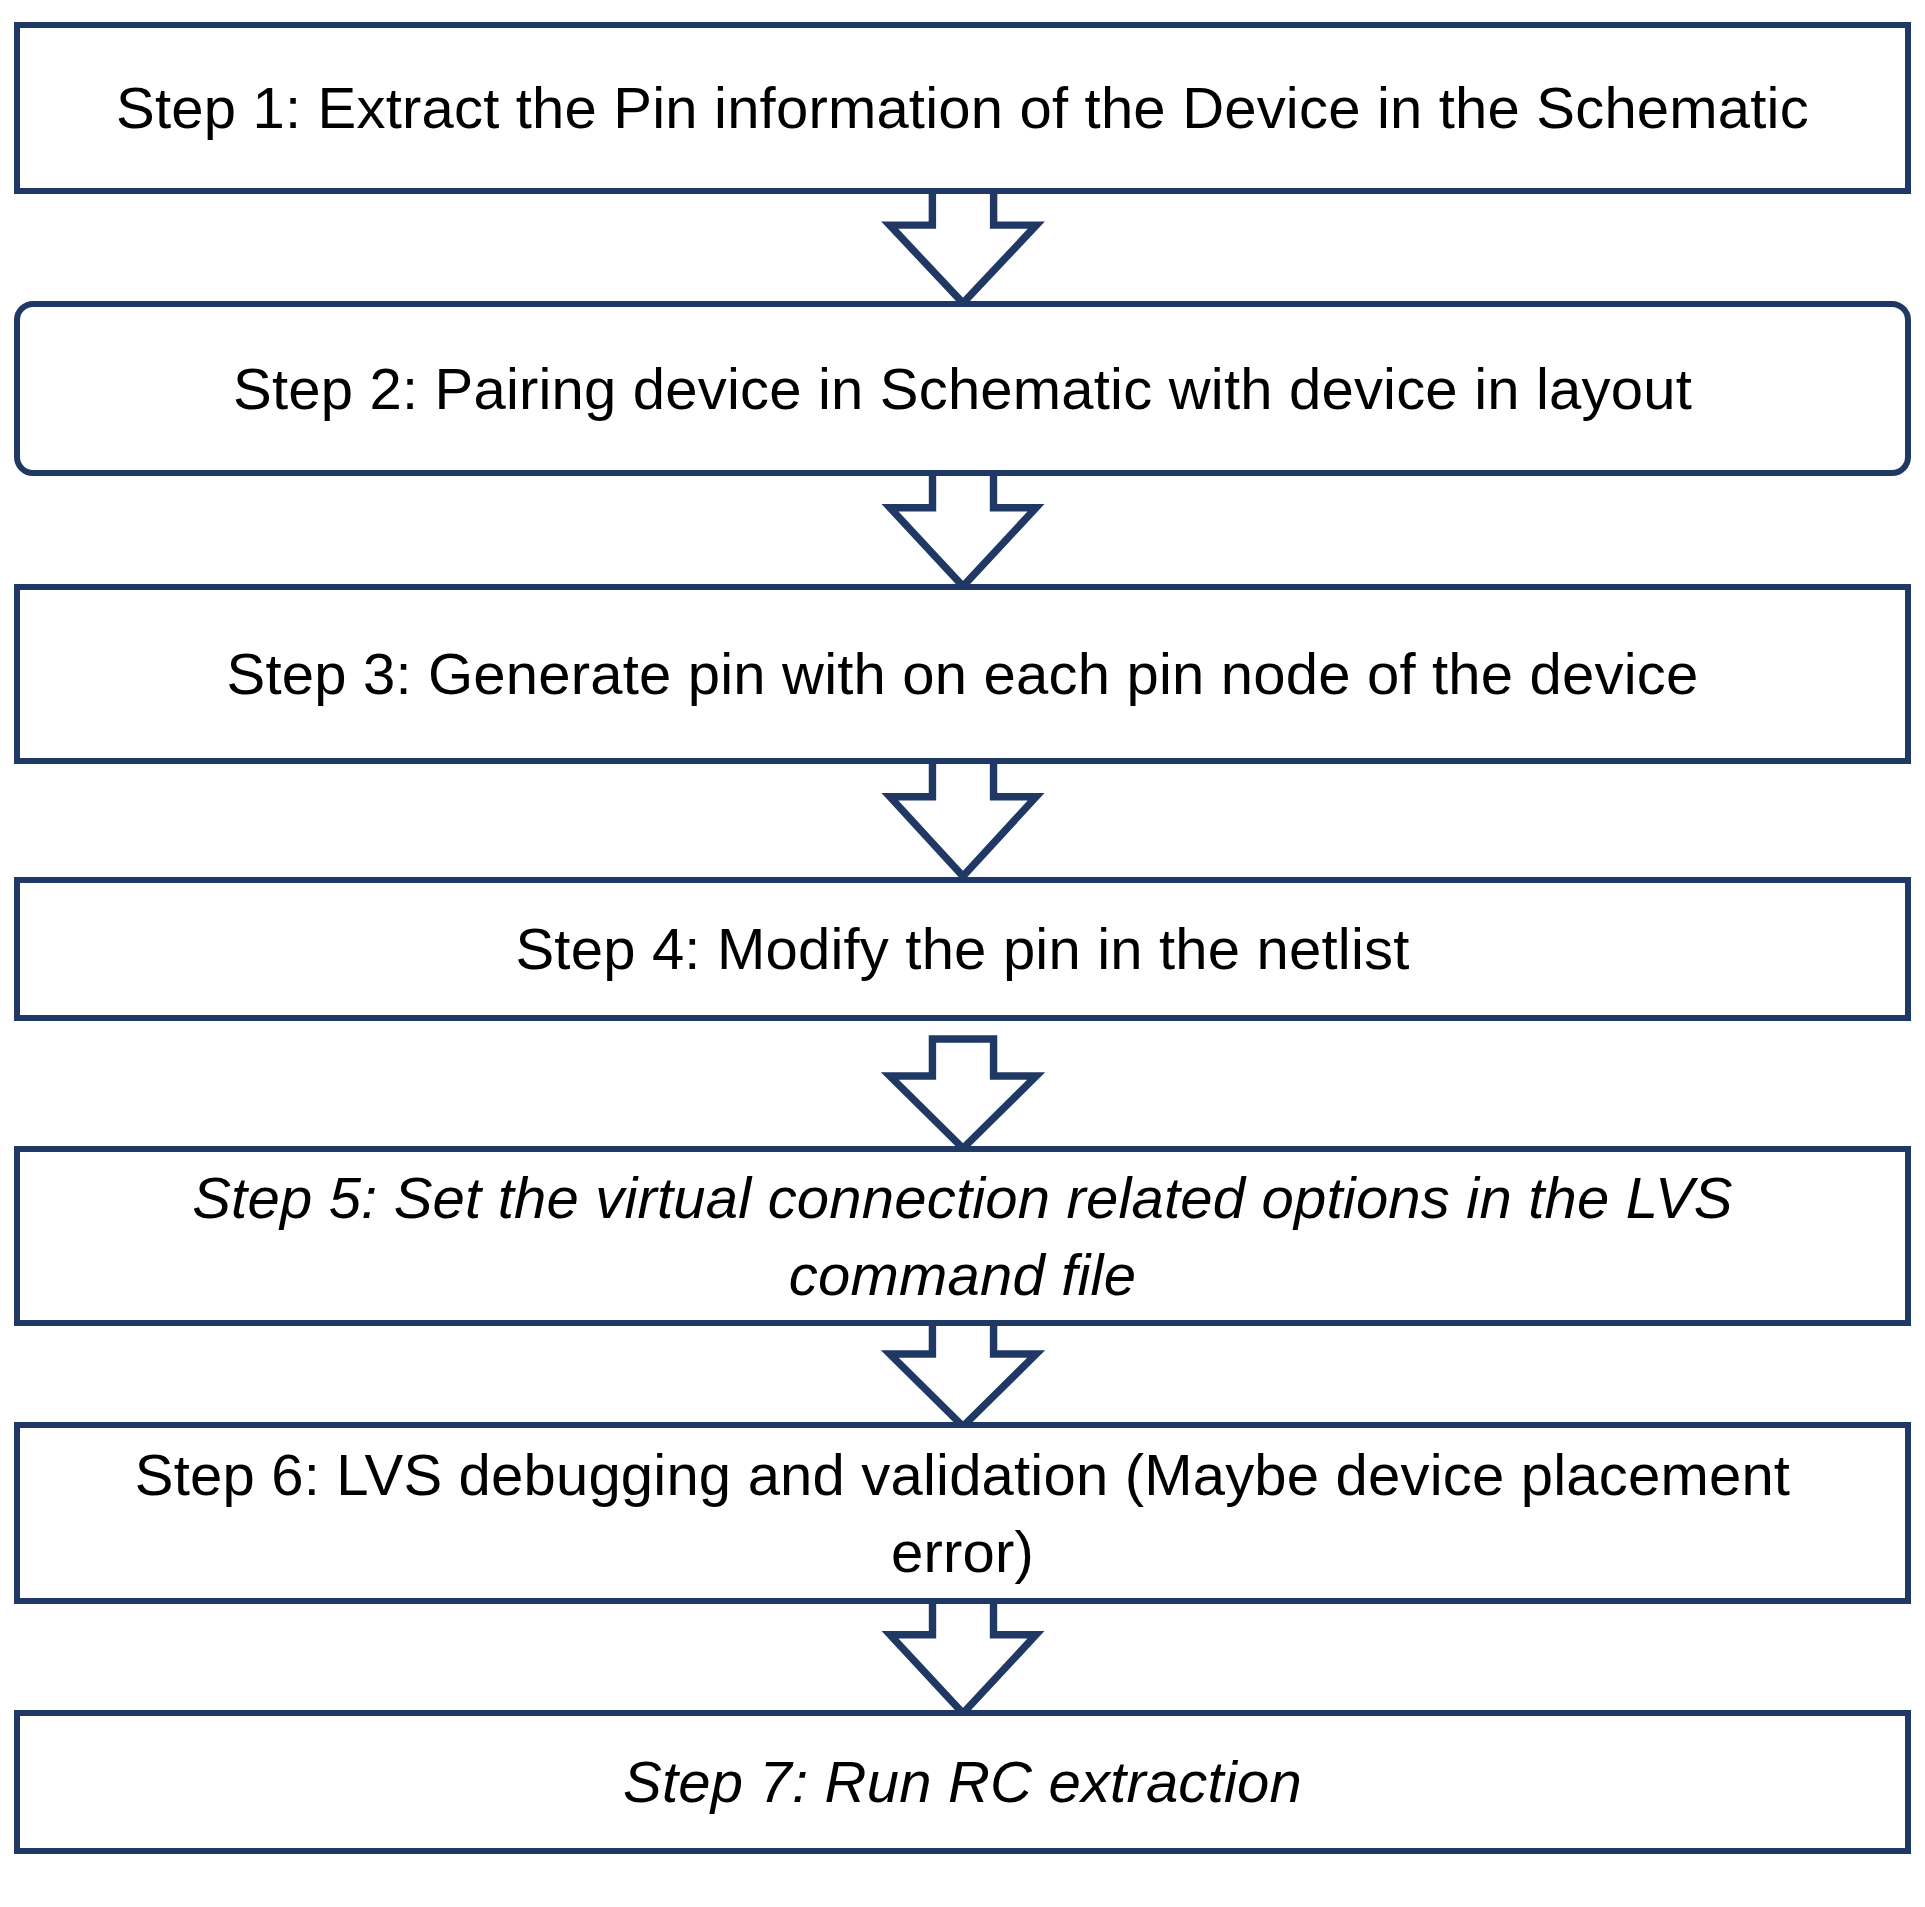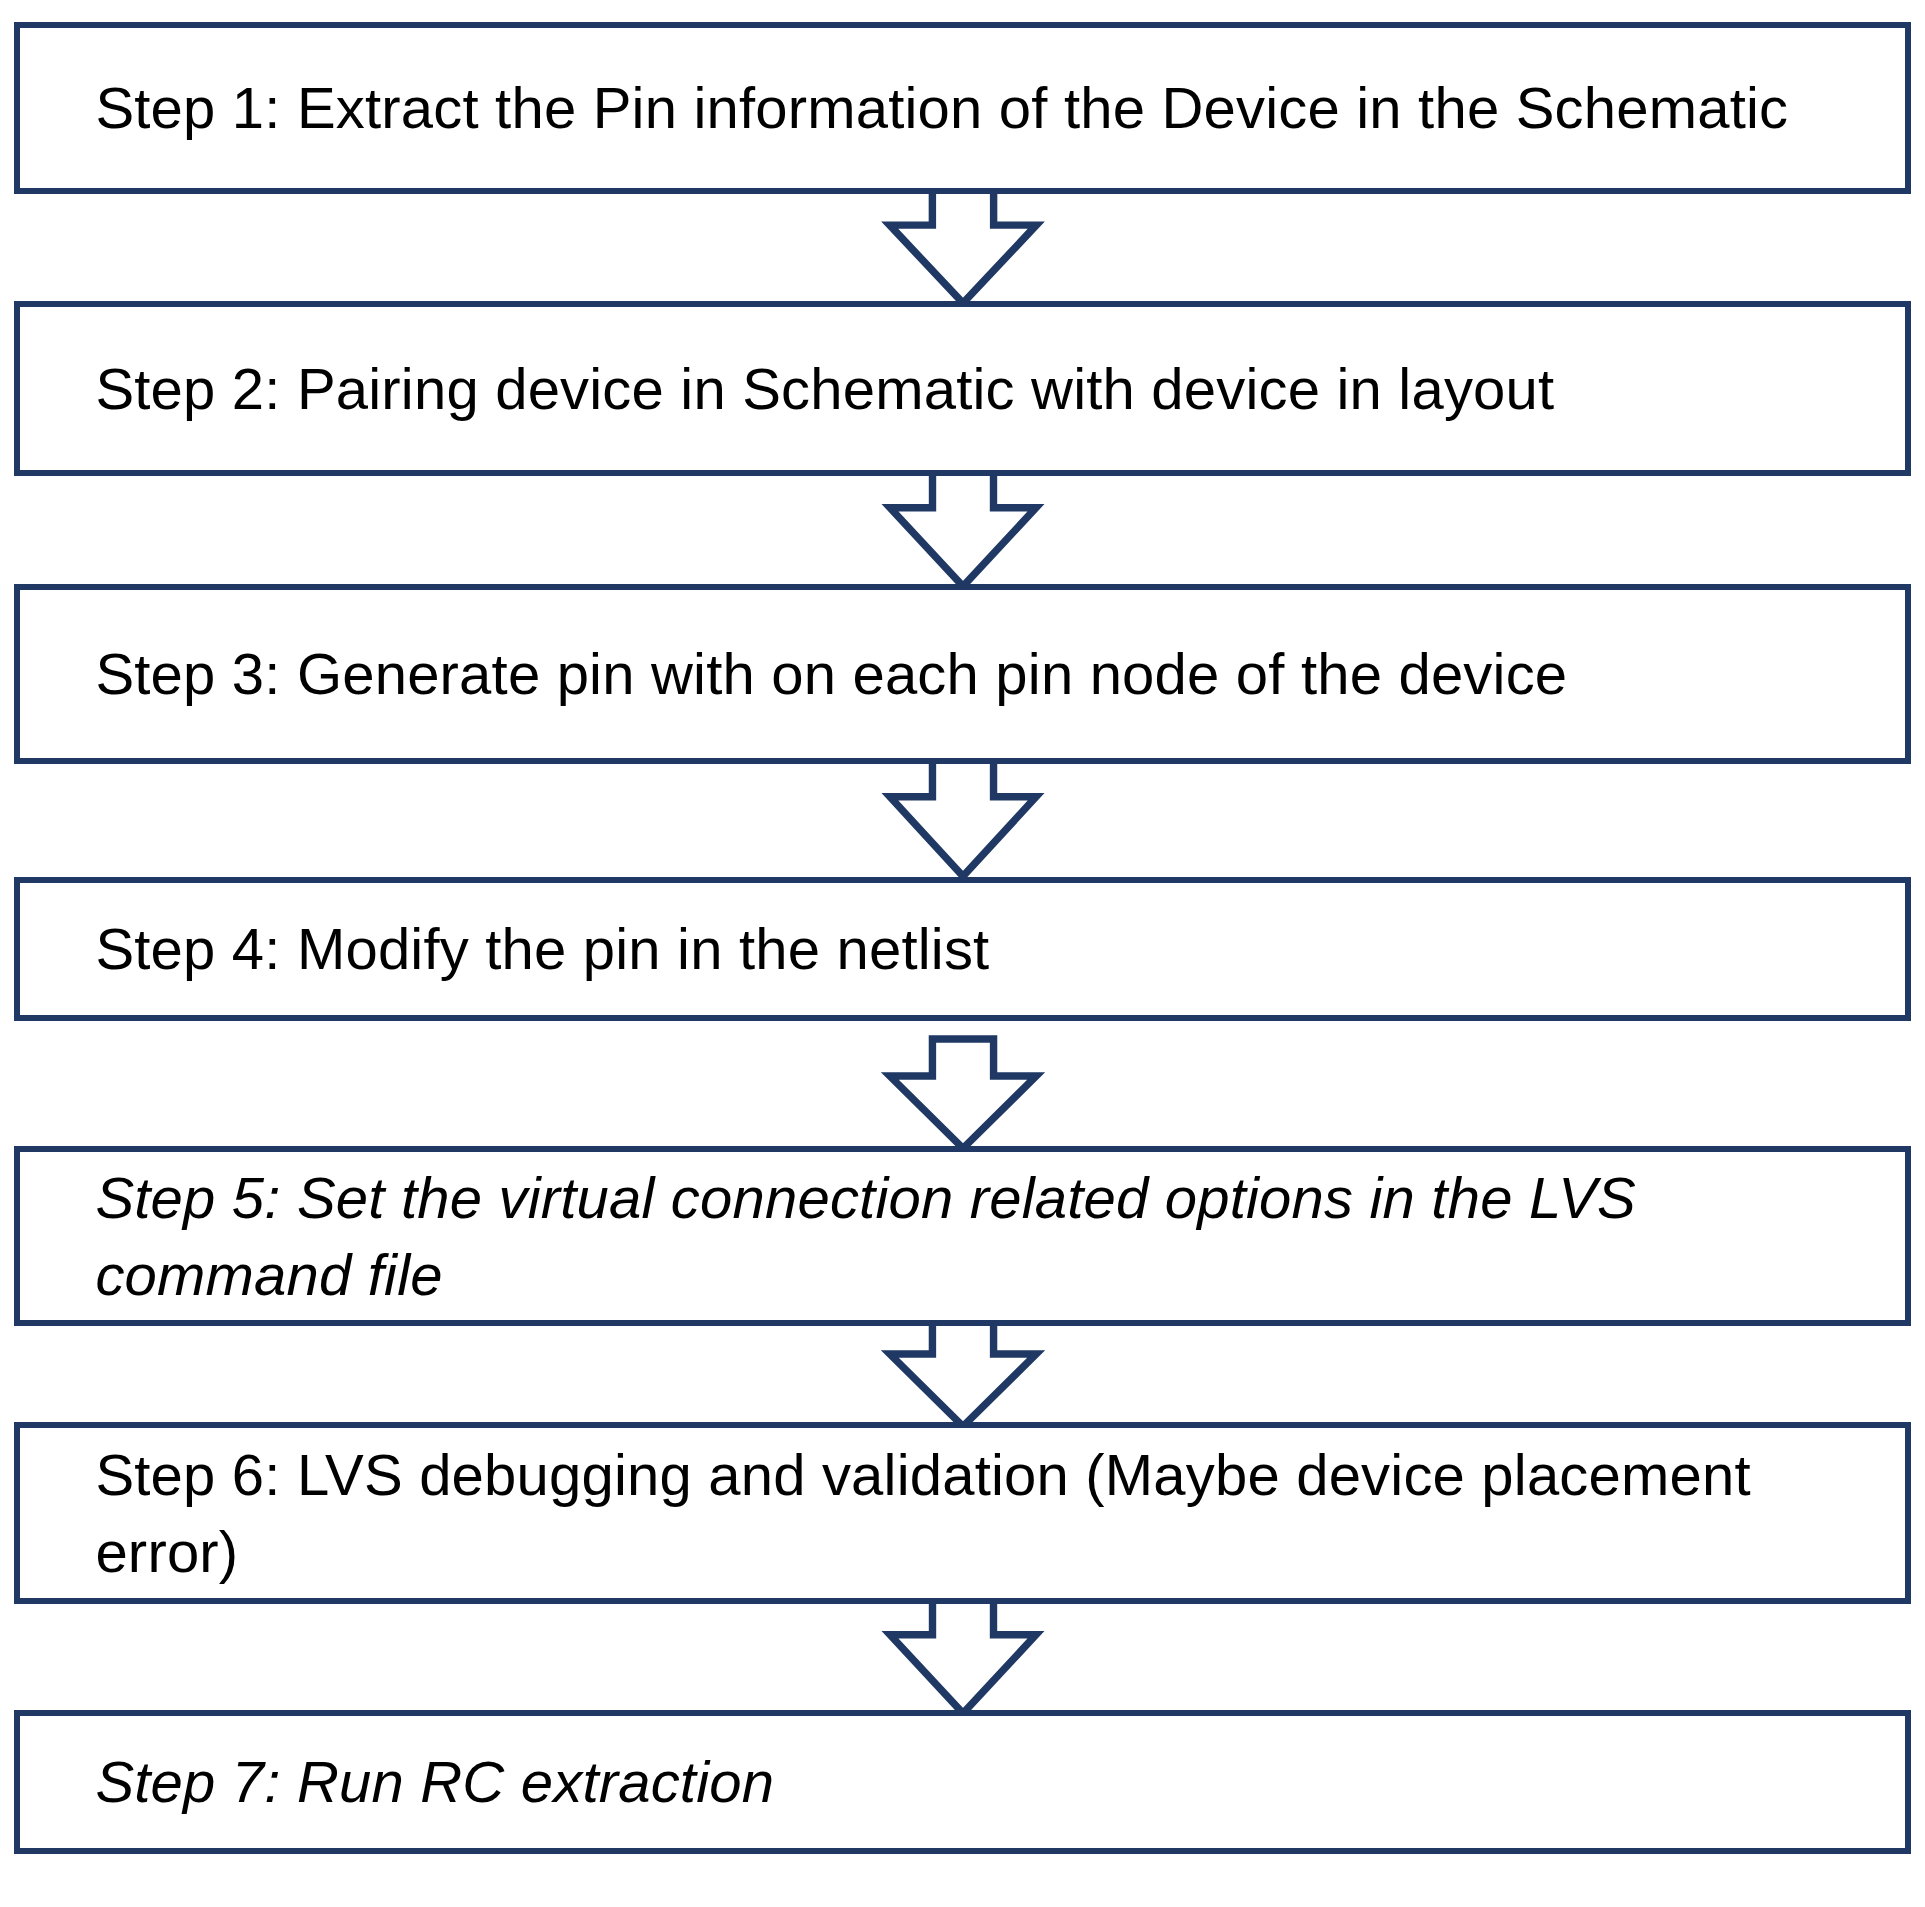--- a/index.html
+++ b/index.html
@@ -38,27 +38,27 @@
 
   .step-label {
     display: block;
     width: 92%;
     color: #000000;
     font-family: "Liberation Sans", sans-serif;
     font-size: 58px;
     font-weight: 400;
     line-height: 1.33;
     letter-spacing: 0.2px;
-    text-align: left;
+    text-align: center;
     white-space: pre-line;
   }
 
   
   .box-1 { top: 22px;   height: 172px; }
-  .box-2 { top: 301px;  height: 175px; }
+  .box-2 { top: 301px;  height: 175px; border-radius: 19px; }
   .box-3 { top: 584px;  height: 180px; }
   .box-4 { top: 877px;  height: 144px; }
   .box-5 { top: 1146px; height: 180px; font-style: italic; }
   .box-6 { top: 1422px; height: 182px; }
   .box-7 { top: 1710px; height: 144px; font-style: italic; }
 
   .connector {
     position: absolute;
     z-index: 1;
     pointer-events: none;

